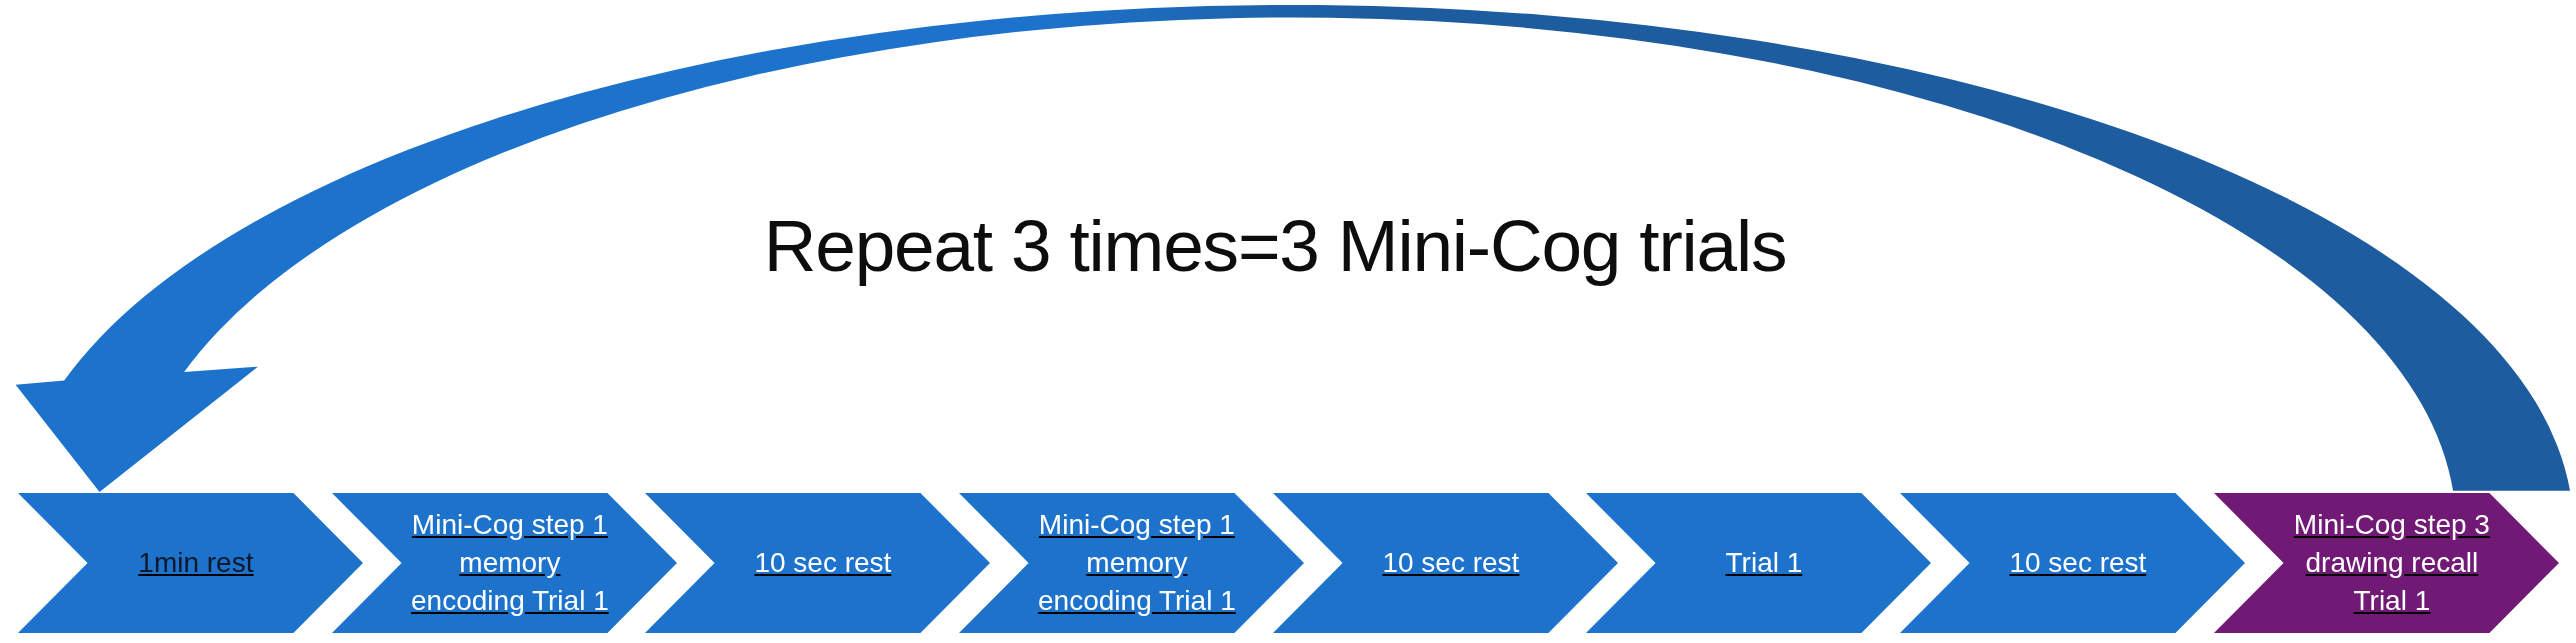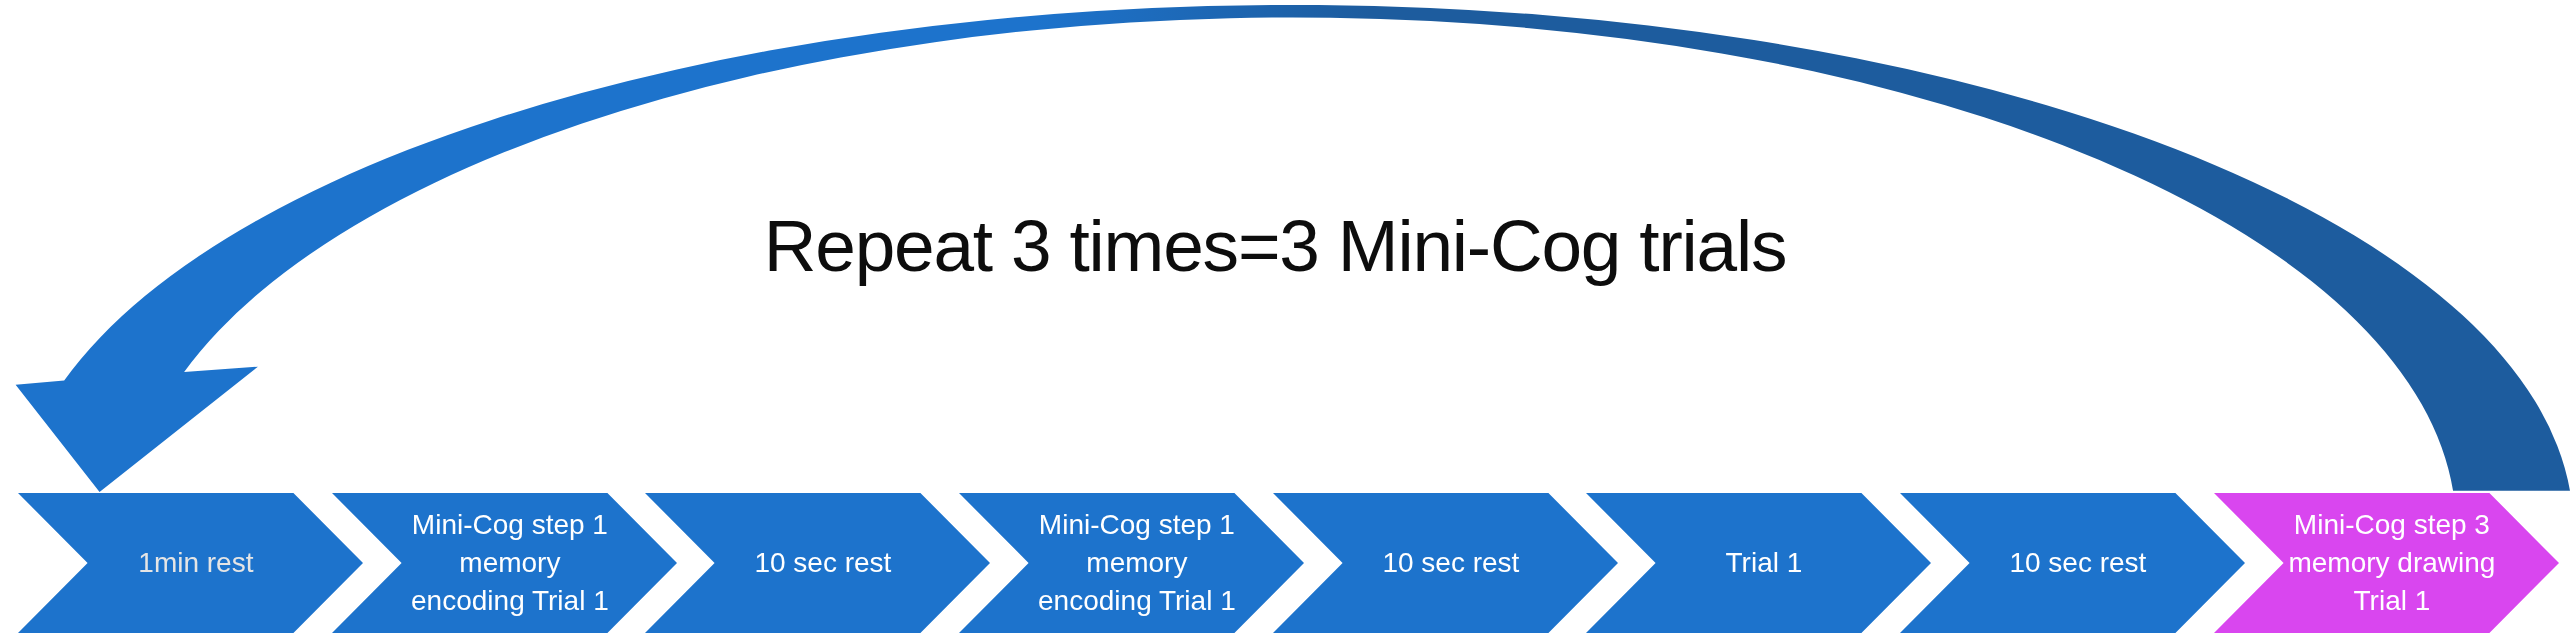--- a/index.html
+++ b/index.html
@@ -34,20 +34,21 @@
   .chevron {
     position: absolute;
     top: 493px;
     width: 345px;
     height: 140px;
     background: #1d73cc;
     clip-path: polygon(0% 0%, 79.83% 0%, 100% 50%, 79.83% 100%, 0% 100%, 20.17% 50%);
     display: flex;
     align-items: center;
     justify-content: center;
+    text-decoration: underline;
   }
   .chevron .lines {
     text-align: center;
     color: #ffffff;
     font-size: 28px;
     line-height: 1.36;
     padding-left: 10.8px;
     white-space: nowrap;
   }
   .chevron .lines span { display: block; }
@@ -74,21 +75,21 @@
              L 307 620
              A 1940 850 0 0 1 4090 818
              Z"></path>
   </svg>
 
   <div class="big-title" style="color: rgb(13, 13, 13);">Repeat 3 times=3 Mini-Cog trials</div>
 
   <div>
 
     <div class="chevron" style="left: 18px; background: rgb(29, 115, 204);">
-      <div class="lines" style="color: #e5e5e5;">
+      <div class="lines" style="color: #0f172a;">
         <span>1min rest</span>
       </div>
     </div>
 
     <div class="chevron" style="left: 332px; background: rgb(29, 115, 204);">
       <div class="lines" style="color: rgb(255, 255, 255);">
         <span>Mini-Cog step 1</span>
         <span>memory</span>
         <span>encoding Trial 1</span>
       </div>
@@ -119,23 +120,23 @@
         <span>Trial 1</span>
       </div>
     </div>
 
     <div class="chevron" style="left: 1900px; background: rgb(29, 115, 204);">
       <div class="lines" style="color: rgb(255, 255, 255);">
         <span>10 sec rest</span>
       </div>
     </div>
 
-    <div class="chevron" style="left: 2214px; background: #d946ef;">
+    <div class="chevron" style="left: 2214px; background: #701a75;">
       <div class="lines" style="color: rgb(255, 255, 255);">
         <span>Mini-Cog step 3</span>
-        <span>memory drawing</span>
+        <span>drawing recall</span>
         <span>Trial 1</span>
       </div>
     </div>
 
   </div>
 </div>
 
 
 </body></html>

